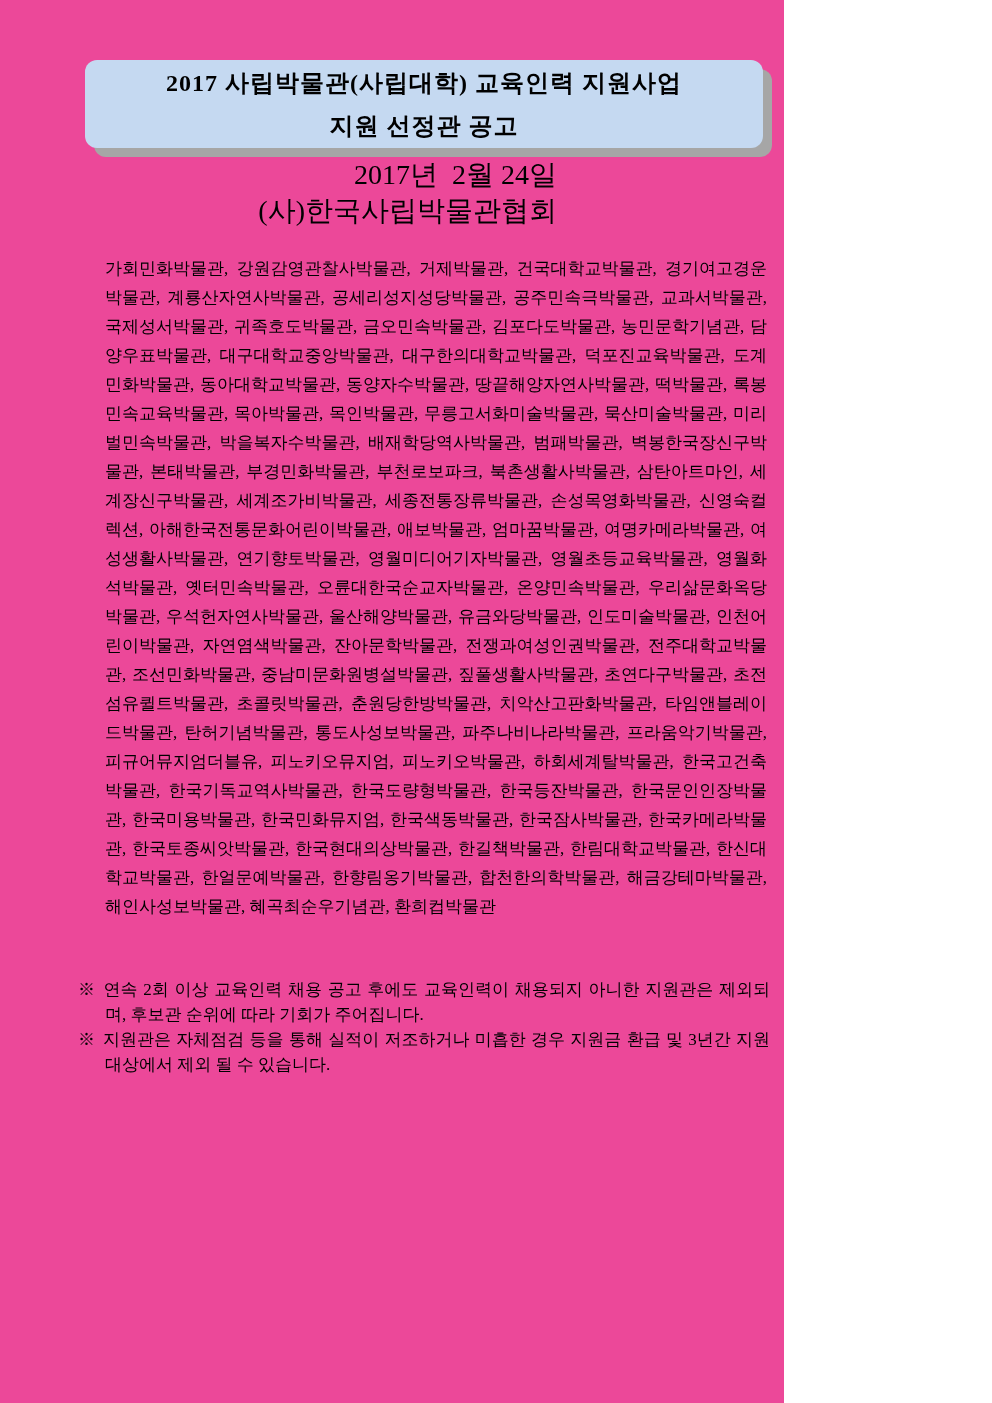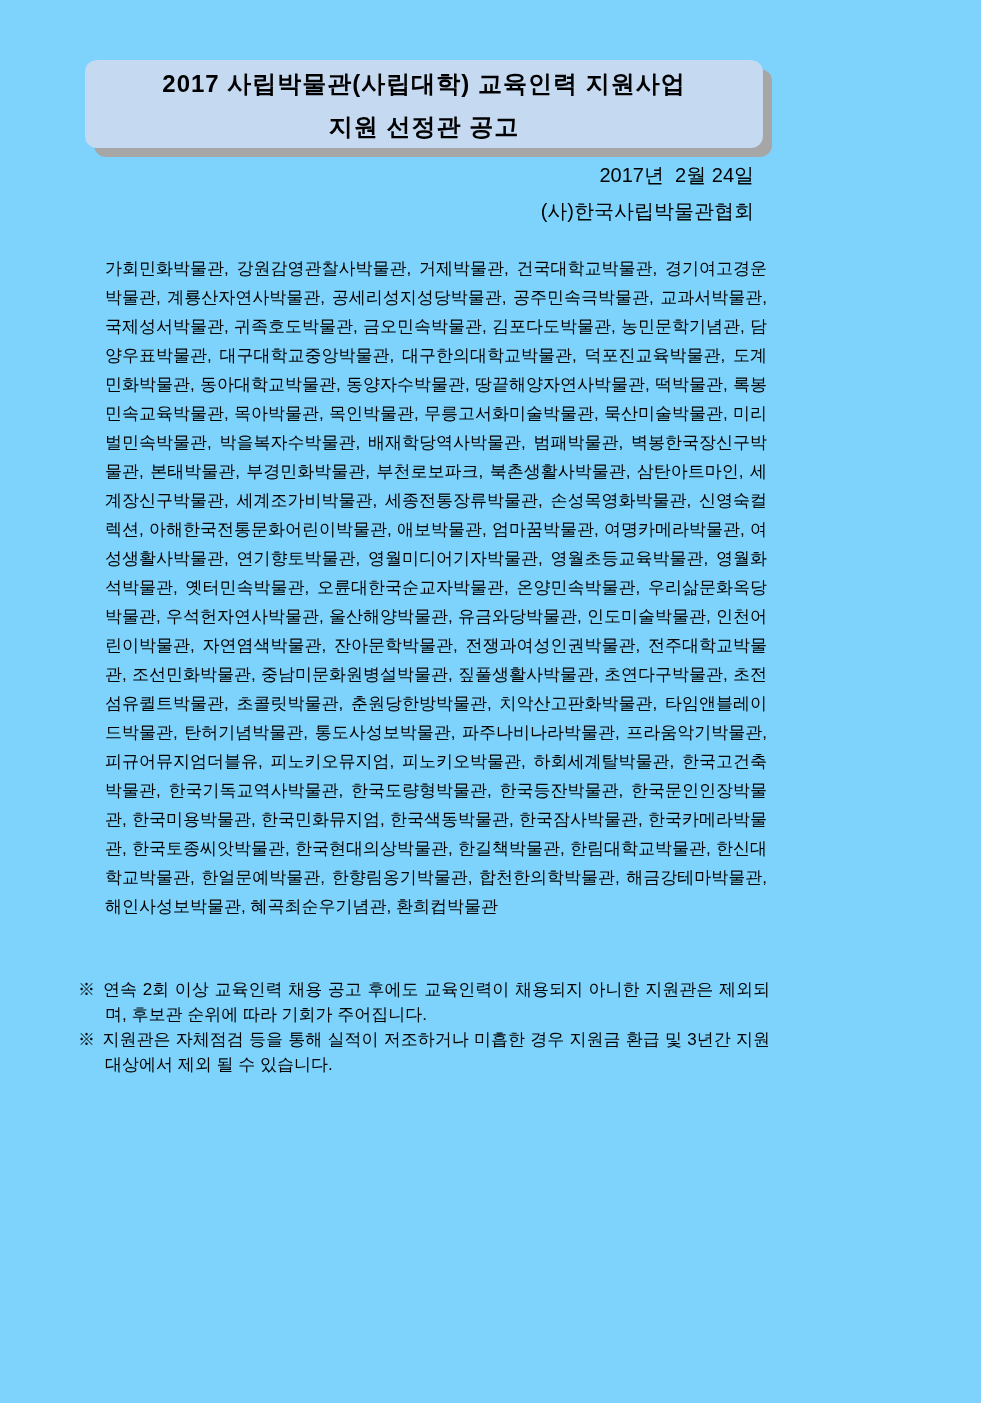--- a/index.html
+++ b/index.html
@@ -1,21 +1,21 @@
 <!DOCTYPE html>
 <html lang="ko"><head>
 <meta charset="utf-8">
 <style>
   html, body { margin: 0; padding: 0; background: #ffffff; }
   .page {
     position: relative;
-    width: 981px;
+    width: 784px;
     height: 1403px;
-    background: #7dd3fc;
-    font-family: Liberation Sans, sans-serif;
+    background: #ec4899;
+    font-family: Liberation Serif, serif;
     color: #000000;
     overflow: hidden;
   }
   .title-box {
     margin: 60px 0 0 85px;
     width: 678px;
     height: 88px;
     background: #c5d9f1;
     border-radius: 12px;
     box-shadow: 9px 9px 0 0 #a6a6a6;
@@ -35,21 +35,21 @@
     width: 700px;
     font-size: 17.5px;
     line-height: 29px;
     text-align: justify;
     text-indent: 23px;
     word-break: break-all;
   }
   .date-block {
     margin: 9px 227px 0 12px;
     text-align: right;
-    font-size: 20px;
+    font-size: 28px;
     line-height: 36px;
   }
   .date-block div { white-space: pre; }
   .section-heading {
     margin: 8px 0 0 78px;
     font-size: 21px;
     font-weight: normal;
     line-height: 30px;
     white-space: nowrap;
   }

